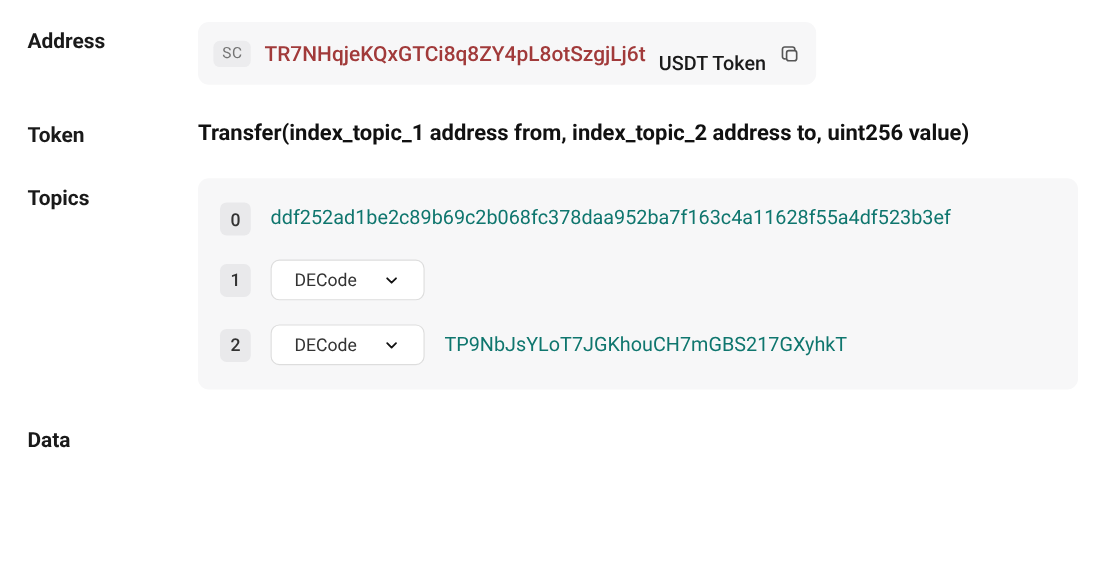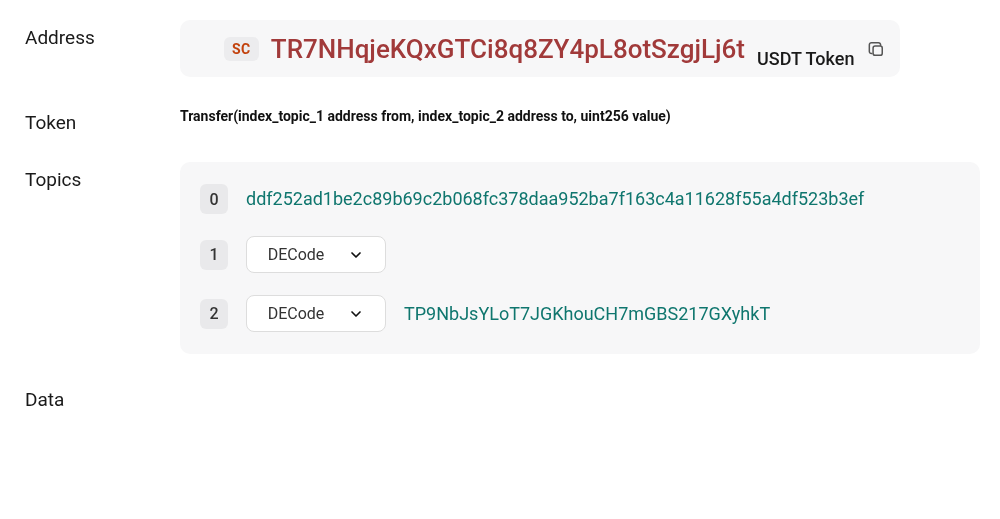--- a/index.html
+++ b/index.html
@@ -16,63 +16,63 @@
       align-items: flex-start;
       margin-bottom: 28px;
     }
     .row.tight { margin-bottom: 20px; }
     .label {
       width: 155px;
       flex-shrink: 0;
       font-size: 19px;
       color: #1a1a1a;
       padding-top: 6px;
+      font-weight: bold;
     }
     .content {
       flex: 1;
     }
     .address-box {
       background: #f7f7f8;
       border-radius: 10px;
       padding: 8px 14px;
       display: inline-flex;
       align-items: center;
       gap: 12px;
     }
     .sc-badge {
       background: #ececee;
-      color: #c2410c;
-      font-weight: 700;
+      color: #737373;
+      font-weight: 400;
       font-size: 14px;
       padding: 4px 8px;
       border-radius: 6px;
       letter-spacing: 0.5px;
-      margin-left: 30px;
     }
     .address-text {
       color: #a13a3a;
-      font-size: 26px;
+      font-size: 19px;
       font-weight: 500;
     }
     .token-label {
       color: #1a1a1a;
       font-size: 18px;
       font-weight: 500;
       margin-top: 20px;
     }
     .copy-icon {
       display: inline-flex;
       align-items: center;
       justify-content: center;
       cursor: pointer;
     }
     .copy-icon svg { display: block; }
     .event-sig {
       font-weight: 700;
-      font-size: 14px;
+      font-size: 20px;
       color: #111;
       padding-top: 2px;
       line-height: 1.35;
     }
     .topics-box, .data-box {
       background: #f7f7f8;
       border-radius: 10px;
       padding: 22px 20px;
     }
     .topic-row {

